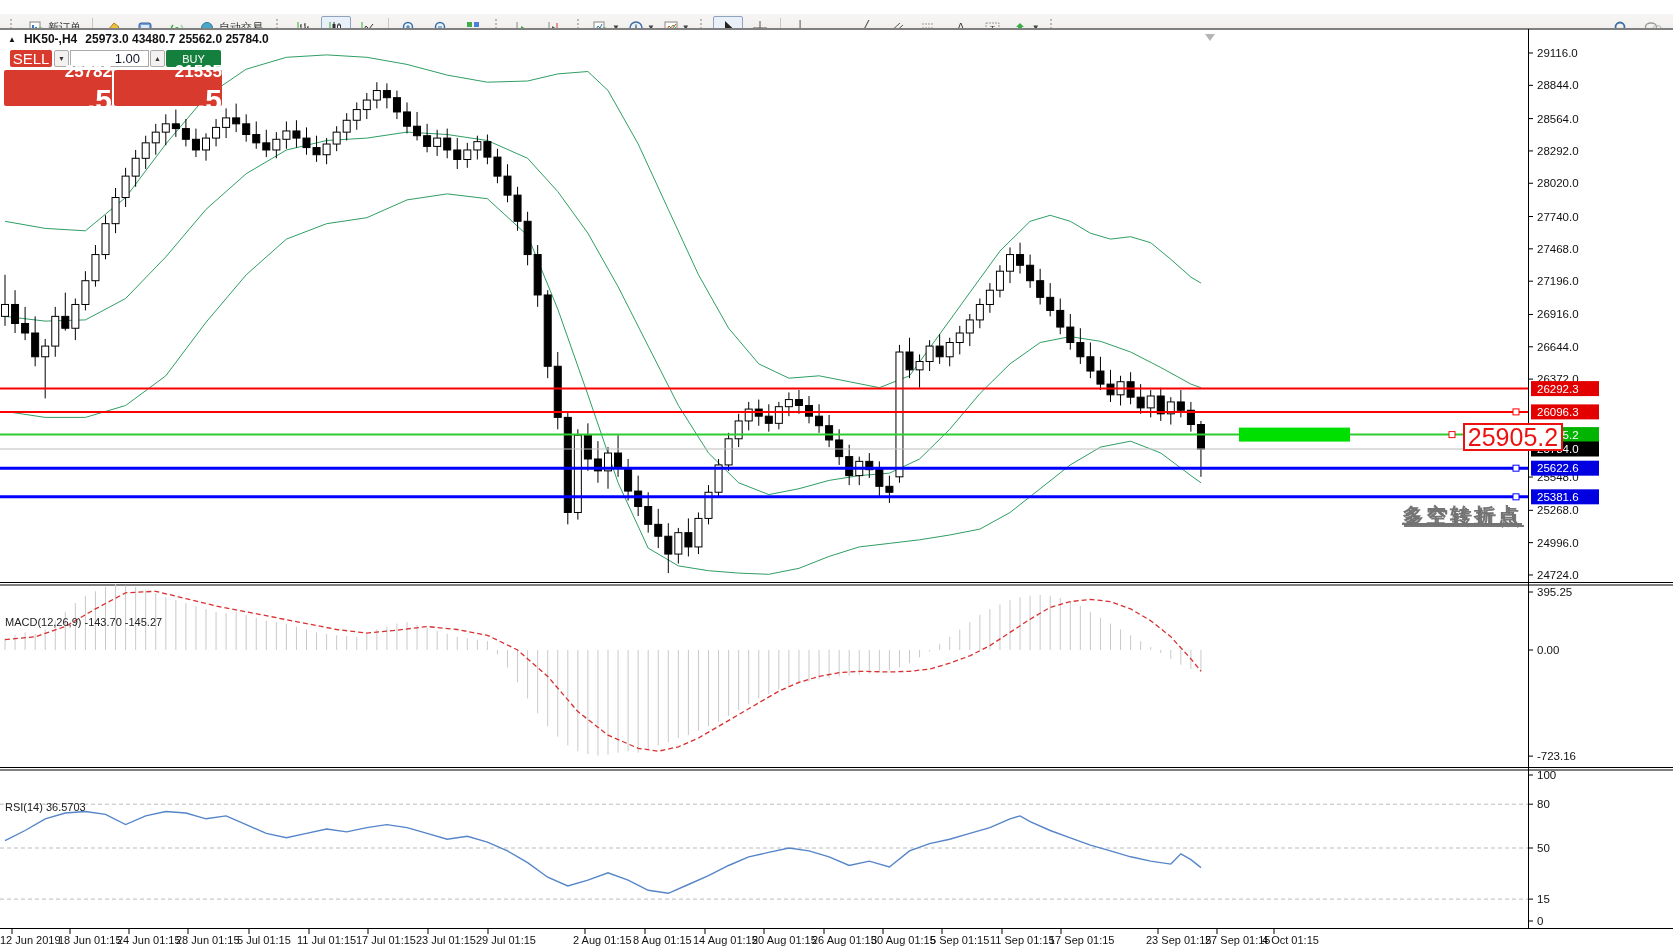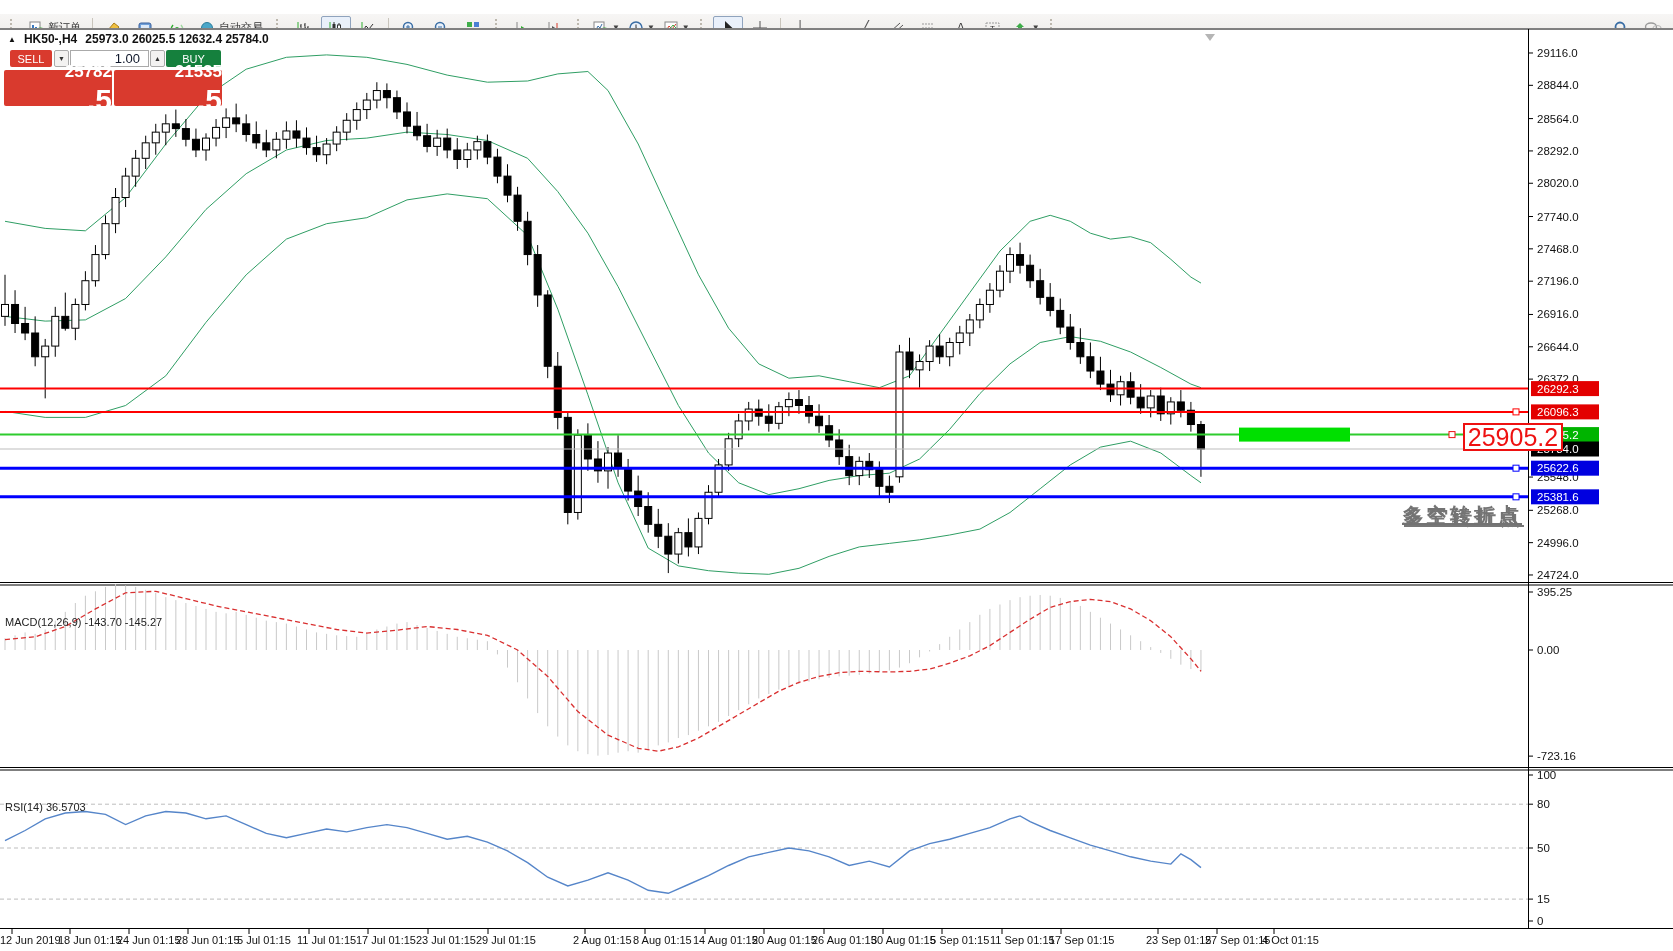--- a/index.html
+++ b/index.html
@@ -21,21 +21,21 @@
   .glyph{font-size:14px;line-height:1;color:#555;}
   
   #chartwrap{position:absolute;left:0;top:28px;width:1673px;height:923px;background:#fff;}
   #chart-svg{position:absolute;left:0;top:0;}
   
   #chart-header{position:absolute;left:8px;top:4px;font-size:12px;font-weight:bold;color:#111;display:flex;gap:8px;align-items:center;}
   #chart-header .tri{font-size:8px;}
   
   #oneclick{position:absolute;left:2px;top:22px;width:222px;}
   .oc-row1{position:absolute;left:0;top:0;width:222px;height:17px;}
-  .oc-sell{position:absolute;left:8px;top:0;width:42px;height:17px;background:#d93a2e;color:#fff;font-size:11px;
+  .oc-sell{position:absolute;left:8px;top:0;width:42px;height:17px;background:#d93a2e;color:#fff;font-size:15px;
     display:flex;align-items:center;justify-content:center;border-radius:2px;}
   .oc-spin-down{position:absolute;left:52px;top:0;width:15px;height:17px;background:#f3f2f1;border:1px solid #aaa;
     box-sizing:border-box;display:flex;align-items:center;justify-content:center;font-size:7px;color:#333;border-radius:2px;}
   .oc-vol{position:absolute;left:68px;top:0;width:79px;height:17px;background:#fff;border:1px solid #aaa;box-sizing:border-box;
     font-size:13px;color:#0f172a;display:flex;align-items:center;justify-content:flex-end;padding-right:8px;}
   .oc-spin-up{position:absolute;left:148px;top:0;width:15px;height:17px;background:#f3f2f1;border:1px solid #aaa;
     box-sizing:border-box;display:flex;align-items:center;justify-content:center;font-size:7px;color:#333;border-radius:2px;}
   .oc-buy{position:absolute;left:164px;top:0;width:55px;height:17px;background:#15803d;color:#fff;font-size:11px;
     display:flex;align-items:center;justify-content:center;border-radius:2px;}
   .oc-price{position:absolute;top:20px;width:108px;height:36px;background:#d93a2e;color:#fff;border-radius:2px;
@@ -747,21 +747,21 @@
         <text x="1146" y="916" font-size="11" fill="#111">23 Sep 01:15</text>
         <line x1="1217" y1="901" x2="1217" y2="906" stroke="#000"></line>
         <text x="1205" y="916" font-size="11" fill="#111">27 Sep 01:15</text>
         <line x1="1274" y1="901" x2="1274" y2="906" stroke="#000"></line>
         <text x="1262" y="916" font-size="11" fill="#111">4 Oct 01:15</text>
       </svg>
 
   <div id="chart-header">
     <span class="tri">▲</span>
     <span>HK50-,H4</span>
-    <span>25973.0 26025.5 12632.4 25784.0</span>
+    <span>25973.0 43480.7 25562.0 25784.0</span>
   </div>
 
   <div id="oneclick">
     <div class="oc-row1">
       <div class="oc-sell">SELL</div>
       <div class="oc-spin-down">▼</div>
       <div class="oc-vol">1.00</div>
       <div class="oc-spin-up">▲</div>
       <div class="oc-buy">BUY</div>
     </div>

